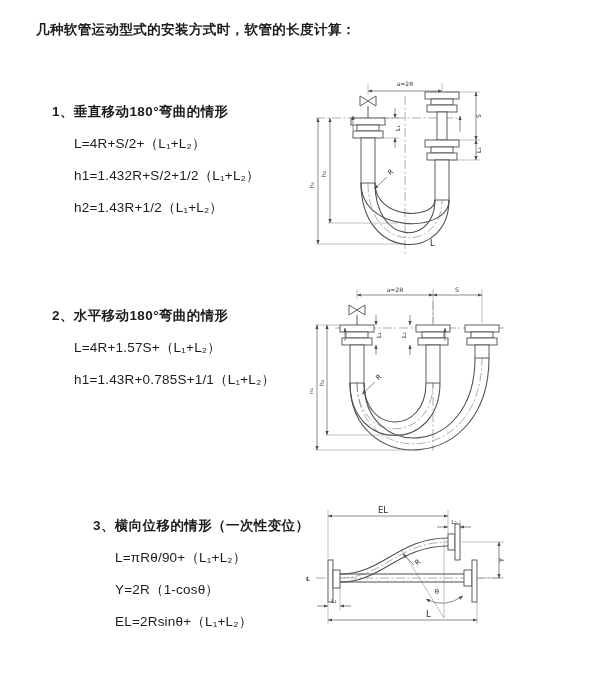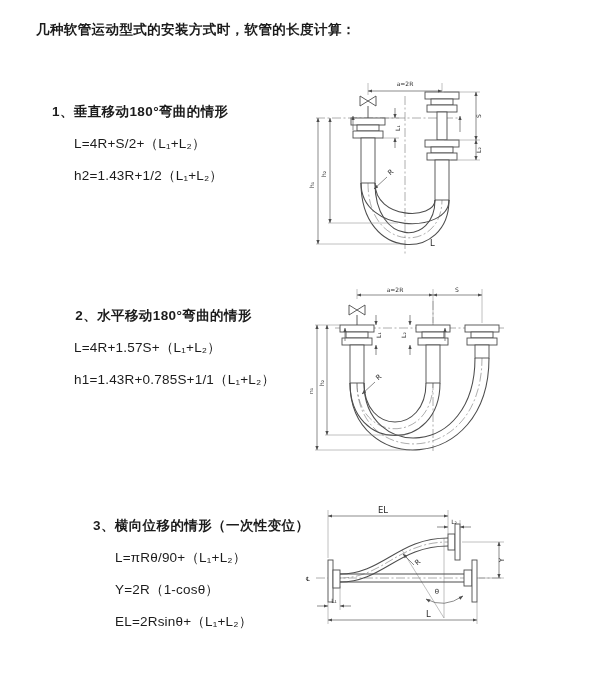--- a/index.html
+++ b/index.html
@@ -1,21 +1,21 @@
 <!DOCTYPE html>
 <html><head>
 <meta charset="utf-8">
 <style>
   html,body{margin:0;padding:0;background:#fff;}
   .page{position:relative;width:600px;height:675px;background:#ffffff;overflow:hidden;
         font-family:"Liberation Sans","DejaVu Sans",sans-serif;color:#1c1c1c;}
   .title{position:absolute;left:36px;top:21px;font-size:13.5px;font-weight:bold;letter-spacing:.4px;}
   .sec{position:absolute;left:52px;}
   .sec-1{top:103px;} .sec-2{top:307px;} .sec-3{top:517px;margin-left:41px;}
-  .heading{font-size:13.5px;font-weight:bold;letter-spacing:.4px;text-align:center;}
+  .heading{font-size:13.5px;font-weight:bold;letter-spacing:.4px;}
   .formula{font-size:13.5px;margin:14px 0 0 22px;letter-spacing:.2px;}
   .dwg{position:absolute;}
   .dwg-1{left:308px;top:70px;} .dwg-2{left:310px;top:283px;} .dwg-3{left:298px;top:502px;}
   svg .hose{fill:none;stroke:#4d4d4d;stroke-width:1.05;}
   svg .part{fill:#ffffff;stroke:#4d4d4d;stroke-width:.9;}
   svg .dim{stroke:#5a5a5a;stroke-width:.7;fill:none;}
   svg .thin{stroke:#8c8c8c;stroke-width:.55;fill:none;}
   svg .cl{stroke:#6a6a6a;stroke-width:.55;fill:none;stroke-dasharray:9 2.5 2 2.5;}
   svg text{fill:#2b2b2b;font-family:"DejaVu Sans",sans-serif;font-size:7px;}
   svg text.big{font-size:8.5px;} svg text.sm{font-size:6px;}
@@ -23,20 +23,21 @@
 </head>
 <body>
 
 <div class="page">
 
   <div class="title">几种软管运动型式的安装方式时，软管的长度计算：</div>
 
   <div class="sec sec-1">
     <div class="heading">1、垂直移动180°弯曲的情形</div>
     <div class="formula">L=4R+S/2+（L₁+L₂）</div>
+    <div class="formula">h1=1.432R+S/2+1/2（L₁+L₂）</div>
     <div class="formula">h2=1.43R+1/2（L₁+L₂）</div>
   </div>
 
   <svg class="dwg dwg-1" width="285" height="192" viewBox="0 0 285 192">
     <defs>
       <marker id="m1" viewBox="0 0 10 10" refX="9.5" refY="5" markerWidth="6.5" markerHeight="6.5" orient="auto-start-reverse">
         <path d="M0,1.2 L10,5 L0,8.8 z" fill="#4d4d4d"></path>
       </marker>
       <pattern id="p1" width="4" height="4" patternUnits="userSpaceOnUse">
         <path d="M0,4 L4,0 M0,0 L4,4" stroke="#6a6a6a" stroke-width="0.5"></path>

